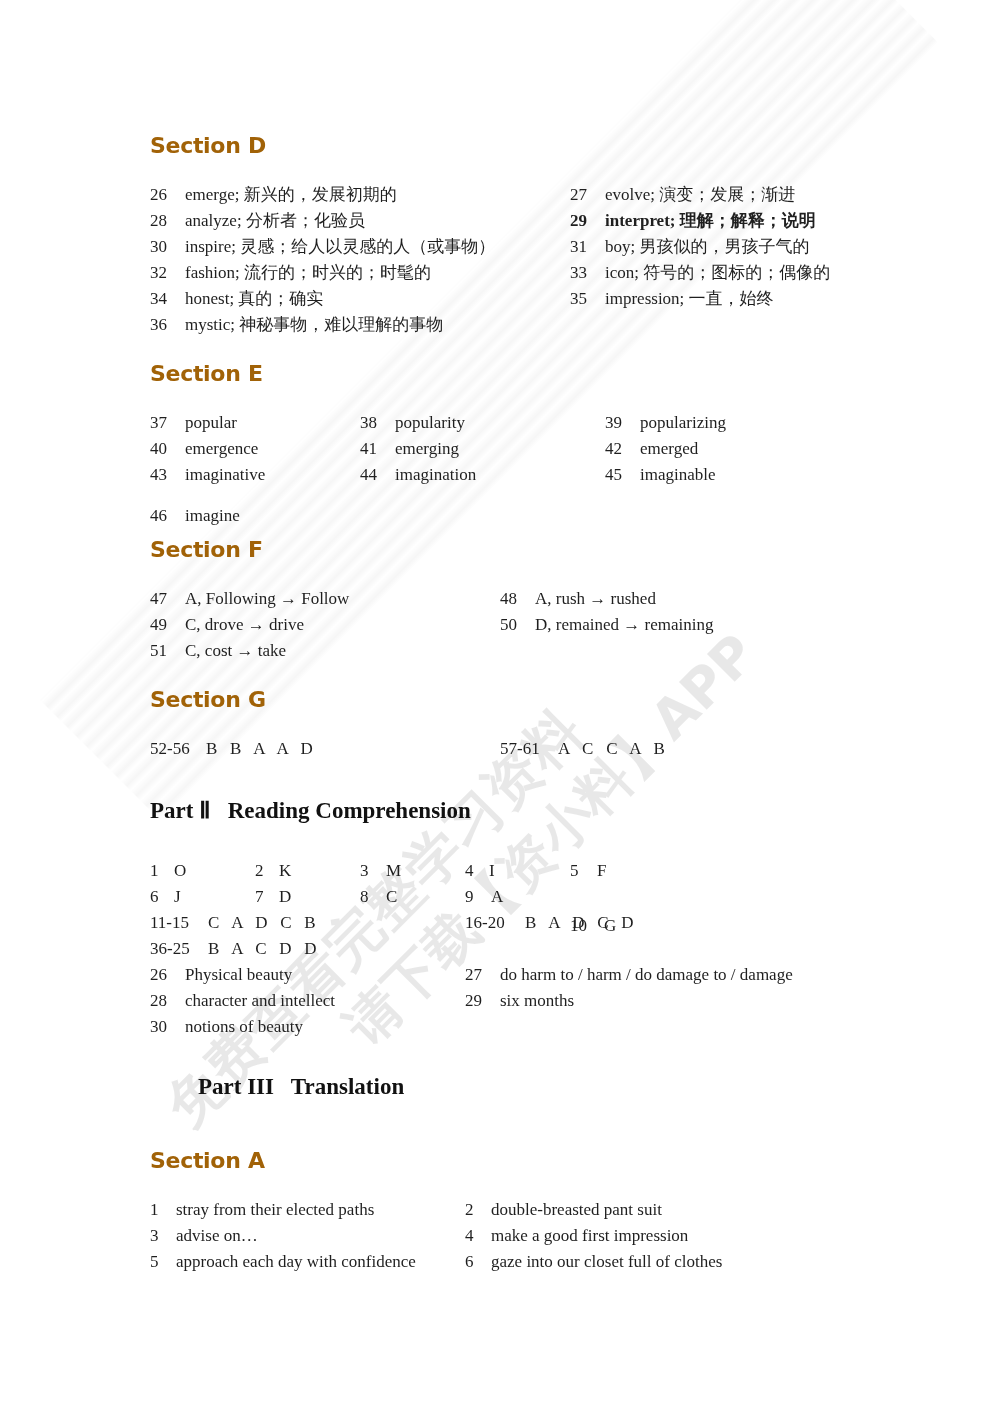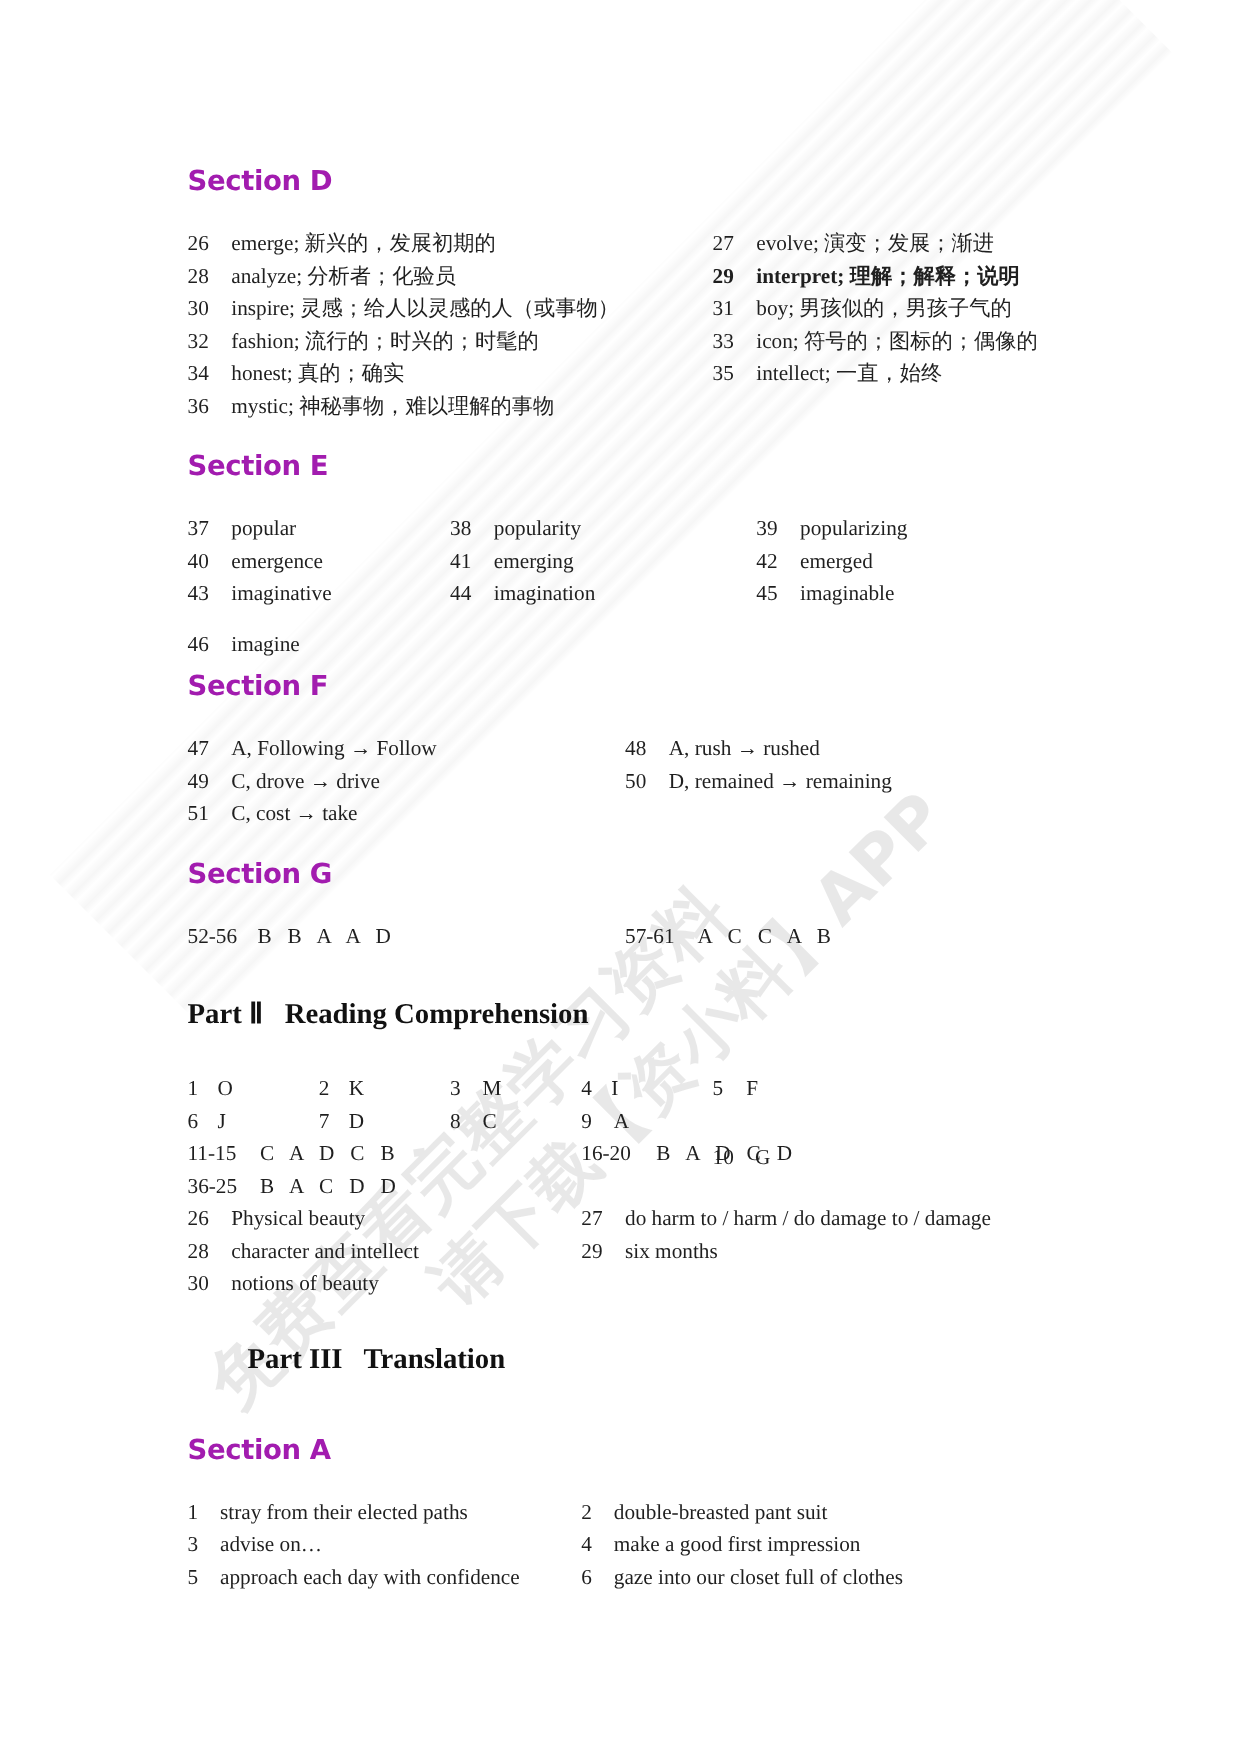--- a/index.html
+++ b/index.html
@@ -22,21 +22,21 @@
     font-family: "DejaVu Sans", sans-serif; font-weight: bold;
     color: rgba(0,0,0,0.09); font-size: 56px;
     transform: rotate(-45deg); transform-origin: 0 0;
   }
   .wm1 { left: 150px; top: 1090px; }
   .wm2 { left: 260px; top: 1060px; font-size: 54px; }
   .page { position: relative; z-index: 1; }
   .h-section {
     position: absolute; left: 150px;
     font-family: "DejaVu Sans", "Liberation Sans", sans-serif; font-weight: bold;
-    font-size: 22px; color: #a21caf; letter-spacing: -0.3px; margin: 0;
+    font-size: 22px; color: #a16207; letter-spacing: -0.3px; margin: 0;
   }
   .h-part {
     position: absolute; left: 150px;
     font-family: "Liberation Serif", serif; font-weight: bold;
     font-size: 23px; color: #111; margin: 0; white-space: pre; text-align: right;
   }
   .line {
     position: absolute; font-size: 17px; line-height: 20px; white-space: nowrap; color: #1f1f1f;
   }
   .num { display: inline-block; }
@@ -57,21 +57,21 @@
 
   <div class="line" style="left:150px; top:185px;"><span class="num" style="width:35px;">26</span><span class="txt">emerge; 新兴的，发展初期的</span></div>
   <div class="line" style="left:570px; top:185px;"><span class="num" style="width:35px;">27</span><span class="txt">evolve; 演变；发展；渐进</span></div>
   <div class="line" style="left:150px; top:211px;"><span class="num" style="width:35px;">28</span><span class="txt">analyze; 分析者；化验员</span></div>
   <div class="line" style="left:570px; top:211px;font-weight:bold;"><span class="num" style="width:35px;">29</span><span class="txt">interpret; 理解；解释；说明</span></div>
   <div class="line" style="left:150px; top:237px;"><span class="num" style="width:35px;">30</span><span class="txt">inspire; 灵感；给人以灵感的人（或事物）</span></div>
   <div class="line" style="left:570px; top:237px;"><span class="num" style="width:35px;">31</span><span class="txt">boy; 男孩似的，男孩子气的</span></div>
   <div class="line" style="left:150px; top:263px;"><span class="num" style="width:35px;">32</span><span class="txt">fashion; 流行的；时兴的；时髦的</span></div>
   <div class="line" style="left:570px; top:263px;"><span class="num" style="width:35px;">33</span><span class="txt">icon; 符号的；图标的；偶像的</span></div>
   <div class="line" style="left:150px; top:289px;"><span class="num" style="width:35px;">34</span><span class="txt">honest; 真的；确实</span></div>
-  <div class="line" style="left:570px; top:289px;"><span class="num" style="width:35px;">35</span><span class="txt">intellect; 一直，始终</span></div>
+  <div class="line" style="left:570px; top:289px;"><span class="num" style="width:35px;">35</span><span class="txt">impression; 一直，始终</span></div>
   <div class="line" style="left:150px; top:315px;"><span class="num" style="width:35px;">36</span><span class="txt">mystic; 神秘事物，难以理解的事物</span></div>
 
   <h2 class="h-section" style="top:361px;">Section E</h2>
 
   <div class="line" style="left:150px; top:413px;"><span class="num" style="width:35px;">37</span><span class="txt">popular</span></div>
   <div class="line" style="left:360px; top:413px;"><span class="num" style="width:35px;">38</span><span class="txt">popularity</span></div>
   <div class="line" style="left:605px; top:413px;"><span class="num" style="width:35px;">39</span><span class="txt">popularizing</span></div>
   <div class="line" style="left:150px; top:439px;"><span class="num" style="width:35px;">40</span><span class="txt">emergence</span></div>
   <div class="line" style="left:360px; top:439px;"><span class="num" style="width:35px;">41</span><span class="txt">emerging</span></div>
   <div class="line" style="left:605px; top:439px;"><span class="num" style="width:35px;">42</span><span class="txt">emerged</span></div>

